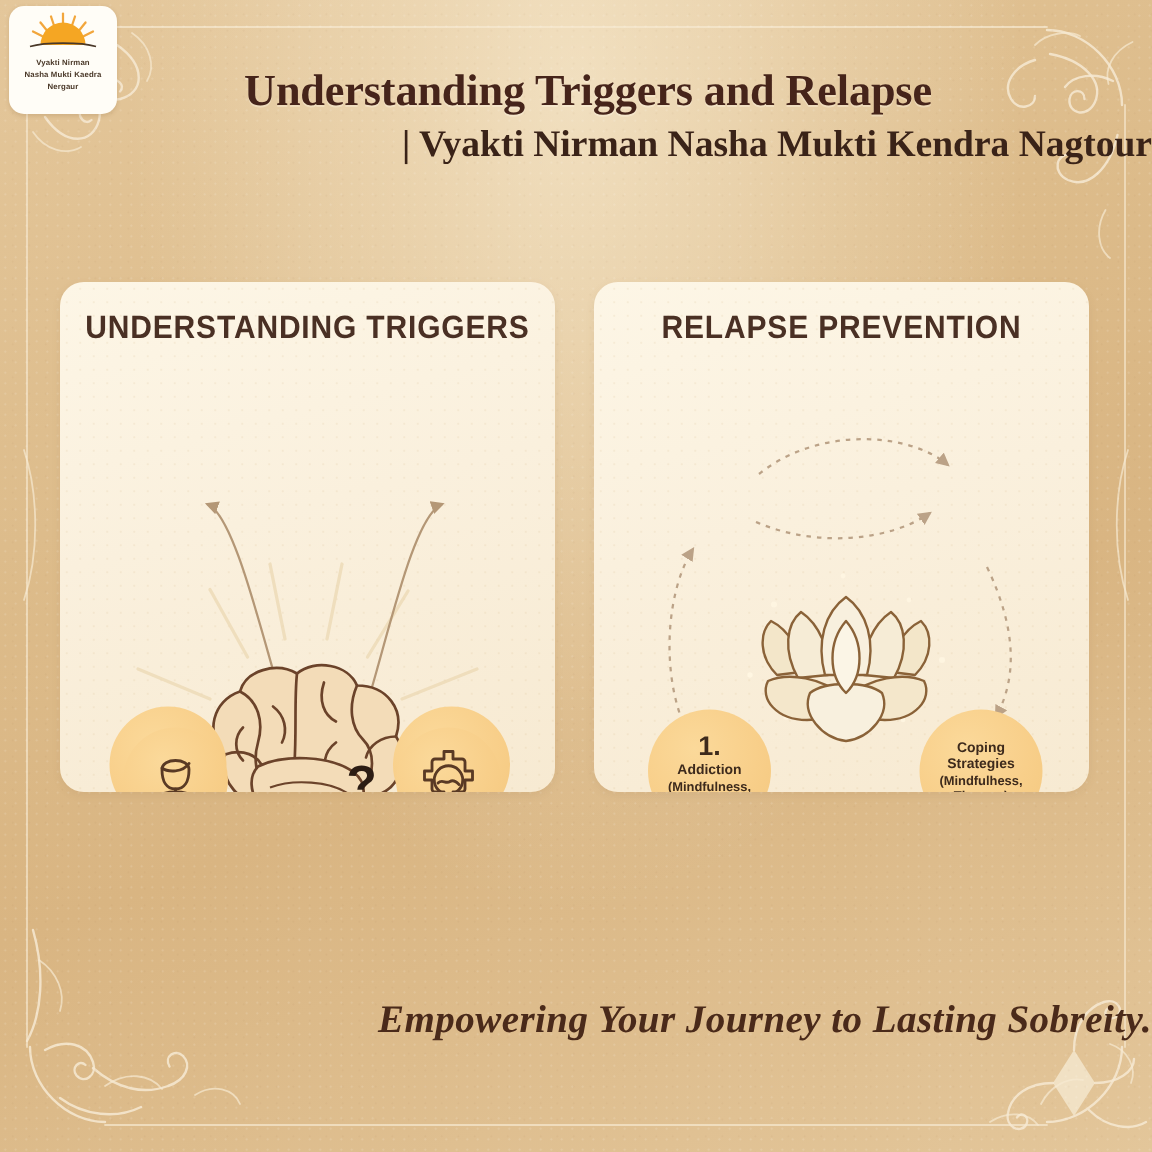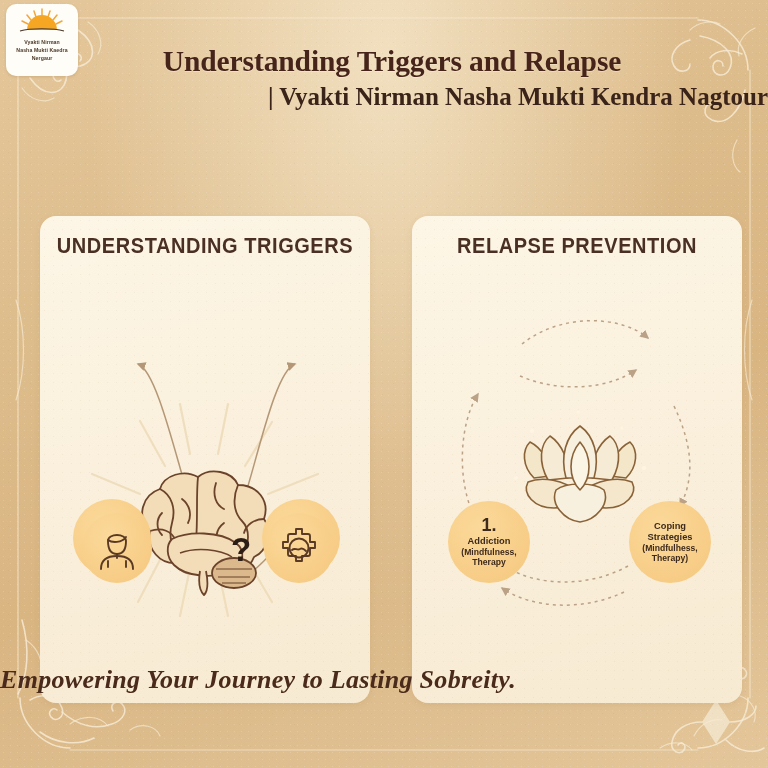--- a/index.html
+++ b/index.html
@@ -101,38 +101,37 @@
     color: #3a2318;
     line-height: 1.3;
     margin-top: 1px;
     text-align: right;
   }
 
   
   .panel {
     position: absolute;
     top: 188px;
-    height: 487px;
+    height: 340px;
     background: linear-gradient(165deg, #fdf6e6 0%, #faf0dd 45%, #f7ead2 100%);
     border-radius: 16px;
     z-index: 4;
     overflow: hidden;
     box-shadow: 0 2px 6px rgba(140,100,55,0.10);
-    margin-top: 28px;
   }
   .panel::after {
     content: "";
     position: absolute;
     inset: 0;
     background-image: radial-gradient(rgba(200,165,110,0.12) 0.6px, transparent 0.8px);
     background-size: 9px 9px;
     pointer-events: none;
   }
   #panel-left  { left: 40px;  width: 330px; }
-  #panel-right { left: 412px; width: 330px; }
+  #panel-right { left: 396px; width: 330px; }
 
   .panel-title {
     position: absolute;
     top: 18px;
     left: 0; right: 0;
     text-align: center;
     font-family: "Liberation Sans", sans-serif;
     font-size: 21.5px;
     font-weight: 700;
     letter-spacing: 0.6px;
@@ -197,21 +196,21 @@
   }
 
   
   .art { position: absolute; z-index: 2; }
 
   
   #tagline {
     position: absolute;
     left: 0; top: 665px;
     width: 768px;
-    text-align: left;
+    text-align: right;
     font-family: "Liberation Serif", serif;
     font-style: italic;
     font-size: 26px;
     font-weight: 700;
     color: #4a2a1a;
     letter-spacing: .3px;
     z-index: 5;
   }
 </style>
 </head>

